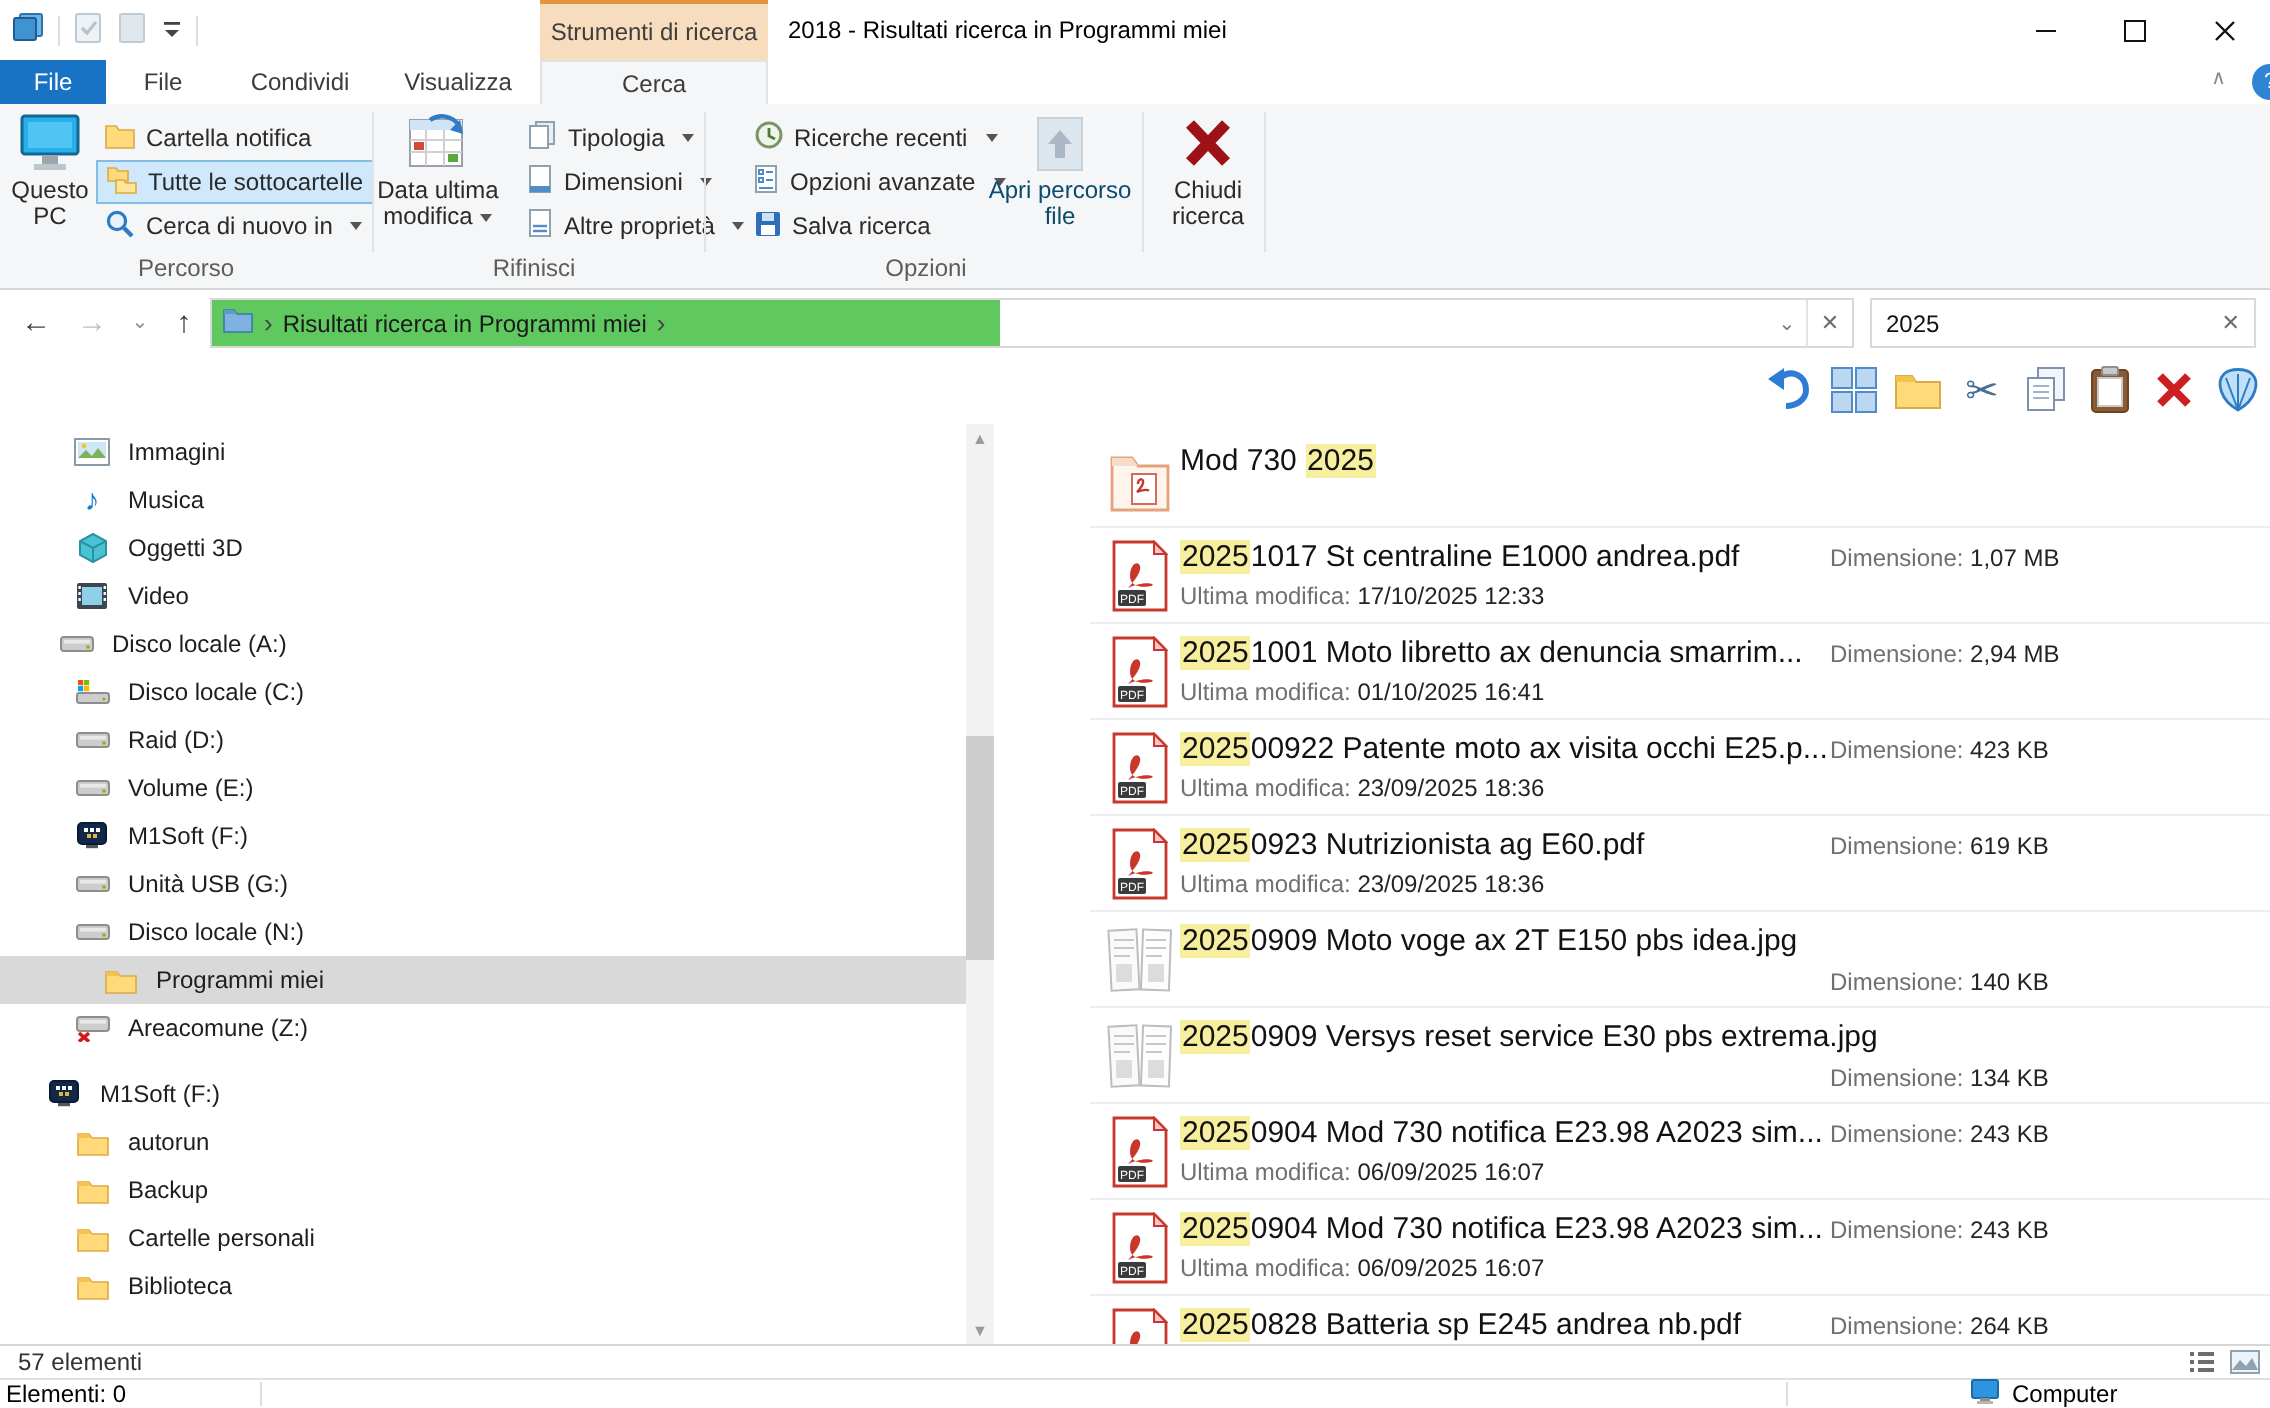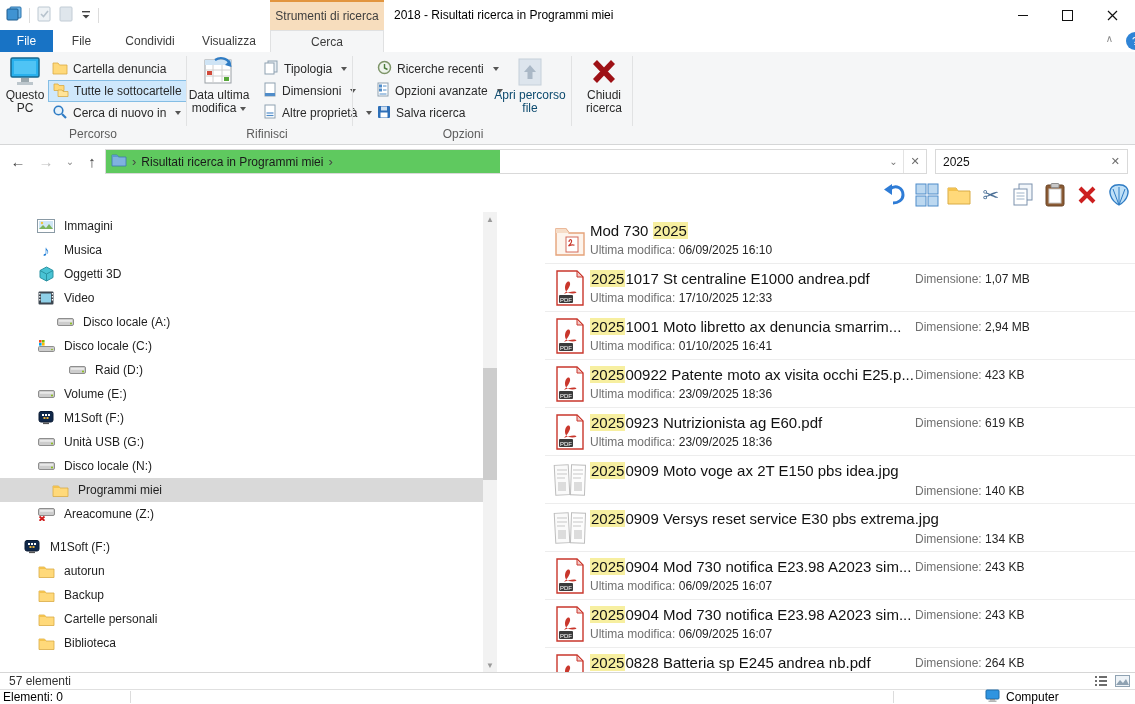--- a/index.html
+++ b/index.html
@@ -160,21 +160,21 @@
               <rect x="13" y="22" width="8" height="4" fill="#9aa7ad"></rect>
               <rect x="9" y="26" width="16" height="3" fill="#bcc6cc"></rect>
             </svg>
           </div>
         <div>Questo PC</div>
       </div>
       <div class="smallbtn" style="left:48px;top:6px;">
         <span><svg width="16" height="14">
               <path d="M1 2 h5 l1.5 2 H15 v9 H1 Z" fill="#ffd97a" stroke="#d9ab45" stroke-width="0.8"></path>
             </svg></span>
-        <span>Cartella denuncia</span>
+        <span>Cartella notifica</span>
       </div>
       <div class="smallbtn sel" style="left:48px;top:28px;">
         <span><svg width="16" height="14">
               <path d="M1 1 h4 l1 1.5 H11 v5 H1 Z" fill="#ffd97a" stroke="#d9ab45" stroke-width="0.8"></path>
               <path d="M5 7 h4 l1 1.5 H15 v5 H5 Z" fill="#ffe49a" stroke="#d9ab45" stroke-width="0.8"></path>
             </svg></span>
         <span>Tutte le sottocartelle</span>
       </div>
       <div class="smallbtn" style="left:48px;top:50px;">
         <span><svg width="16" height="16">
@@ -408,21 +408,21 @@
               <rect x="1.2" y="2" width="1.2" height="1.5" fill="#fff"></rect>
               <rect x="1.2" y="5" width="1.2" height="1.5" fill="#fff"></rect>
               <rect x="1.2" y="8" width="1.2" height="1.5" fill="#fff"></rect>
               <rect x="13.8" y="2" width="1.2" height="1.5" fill="#fff"></rect>
               <rect x="13.8" y="5" width="1.2" height="1.5" fill="#fff"></rect>
               <rect x="13.8" y="8" width="1.2" height="1.5" fill="#fff"></rect>
             </svg>
           </span>
           <span class="slabel">Video</span>
         </div>
-        <div class="sitem" style="padding-left: 55px;">
+        <div class="sitem" style="padding-left: 28px;">
           <span class="sic">
             <svg width="17" height="8">
               <rect x="0.5" y="0.5" width="16" height="7" rx="1.5" fill="#cdcdcd" stroke="#8e8e8e"></rect>
               <rect x="2" y="2" width="13" height="1.8" fill="#e9e9e9"></rect>
               <circle cx="14" cy="5.5" r="0.9" fill="#7fba00"></circle>
             </svg>
           </span>
           <span class="slabel">Disco locale (A:)</span>
         </div>
         <div class="sitem" style="padding-left: 36px;">
@@ -431,21 +431,21 @@
               <rect x="1" y="0" width="2.6" height="2.6" fill="#f25022"></rect>
               <rect x="4" y="0" width="2.6" height="2.6" fill="#7fba00"></rect>
               <rect x="1" y="3" width="2.6" height="2.6" fill="#00a4ef"></rect>
               <rect x="4" y="3" width="2.6" height="2.6" fill="#ffb900"></rect>
               <rect x="0.5" y="6.5" width="16" height="5" rx="1.2" fill="#cdcdcd" stroke="#8e8e8e"></rect>
               <circle cx="14" cy="9.5" r="0.8" fill="#7fba00"></circle>
             </svg>
           </span>
           <span class="slabel">Disco locale (C:)</span>
         </div>
-        <div class="sitem" style="padding-left: 36px; margin-left: 31px;">
+        <div class="sitem" style="padding-left: 36px;">
           <span class="sic">
             <svg width="17" height="8">
               <rect x="0.5" y="0.5" width="16" height="7" rx="1.5" fill="#cdcdcd" stroke="#8e8e8e"></rect>
               <rect x="2" y="2" width="13" height="1.8" fill="#e9e9e9"></rect>
               <circle cx="14" cy="5.5" r="0.9" fill="#7fba00"></circle>
             </svg>
           </span>
           <span class="slabel">Raid (D:)</span>
         </div>
         <div class="sitem" style="padding-left: 36px;">
@@ -572,21 +572,20 @@
           <div class="ficon">
             <svg width="32" height="34">
               <path d="M2 6 h10 l3 4 H30 v22 H2 Z" fill="#fdf4ec" stroke="#e5a37a" stroke-width="1.4"></path>
               <path d="M2 6 h10 l3 4 H2 Z" fill="#f6ddc8"></path>
               <rect x="12" y="14" width="12" height="15" fill="#fff" stroke="#d46a5a"></rect>
               <path d="M15 19 C15 16.5 17 16 17.5 17.5 C18 19 15.5 22 14.5 23 C16.5 22 19.5 21.7 20.5 22.2" fill="none" stroke="#c9372c" stroke-width="1.2"></path>
             </svg>
           </div>
           <div class="fbody">
             <div class="fname"><span>Mod 730 </span><span class="hl">2025</span></div>
-            <div class="fmeta"><span class="ml">Ultima modifica:</span> <span class="mv">06/09/2025 16:10</span></div>
           </div>
         </div>
         <div class="frow">
           <div class="ficon">
             <svg width="30" height="36">
               <path d="M2 1 h20 l6 6 v28 H2 Z" fill="#fff" stroke="#c9372c" stroke-width="1.4"></path>
               <path d="M22 1 l6 6 h-6 Z" fill="#f3c9c5" stroke="#c9372c"></path>
               <path d="M10 18 C10 12 14 10 15 13 C16 16 11 22 9 24 C13 22 19 21 21 22 C23 23 17 24 14 23 C12 22.5 10 21 10 18 Z" fill="#c9372c"></path>
               <rect x="4" y="25" width="14" height="8" rx="1" fill="#3b3b3b"></rect>
               <text x="11" y="31.5" font-size="6" fill="#fff" text-anchor="middle" font-family="Liberation Sans, sans-serif">PDF</text>

